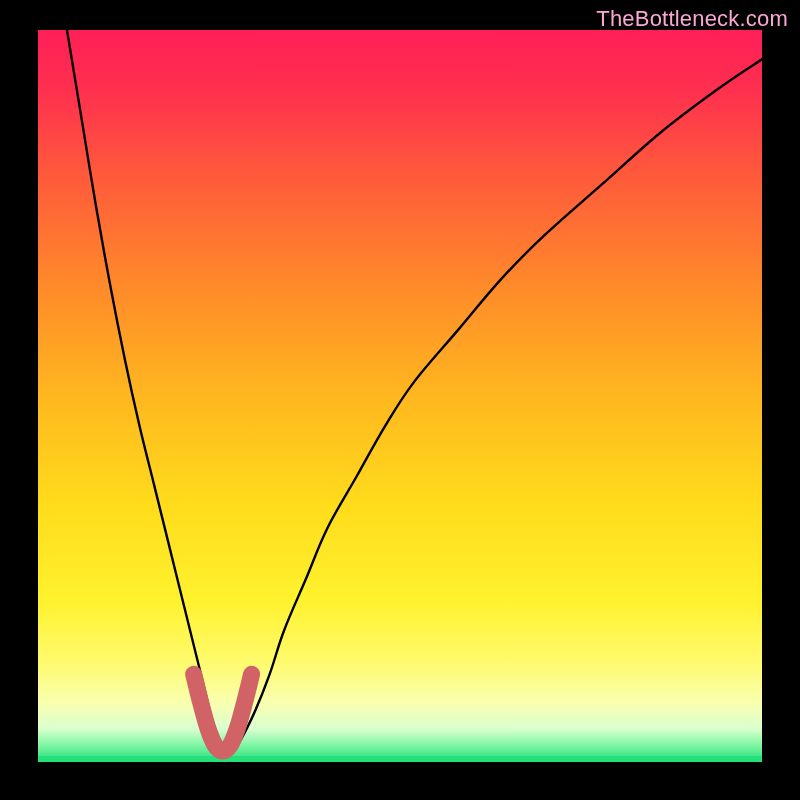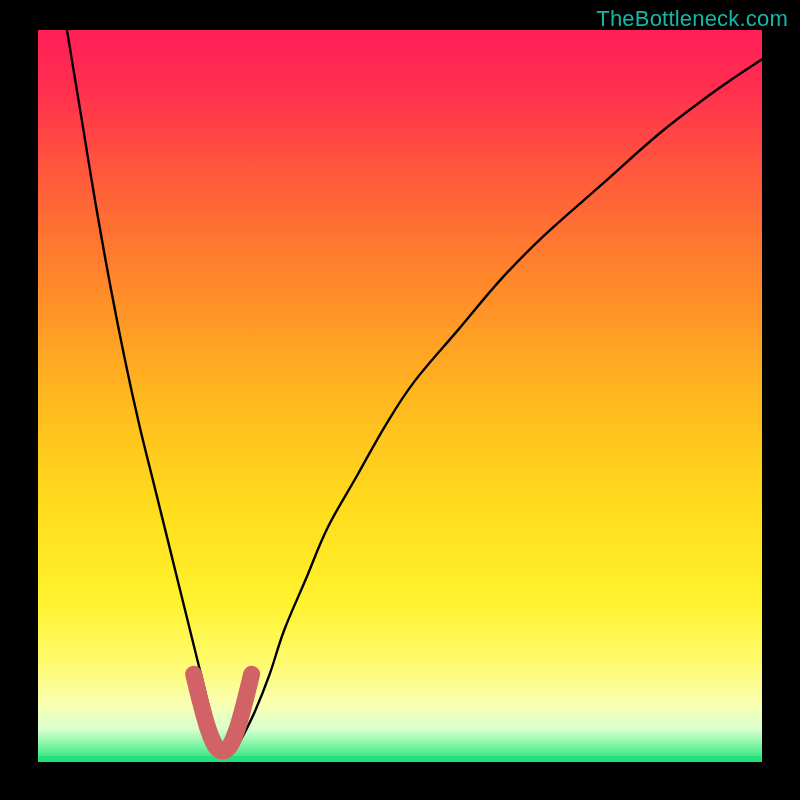--- a/index.html
+++ b/index.html
@@ -16,21 +16,21 @@
     top: 0;
     left: 0;
     width: 800px;
     height: 800px;
     box-sizing: border-box;
   }
   .watermark {
     position: absolute;
     top: 6px;
     right: 12px;
-    color: #14b8a6;
+    color: #f9a8d4;
     font-size: 22px;
     letter-spacing: 0.2px;
     z-index: 50;
   }
   svg {
     position: absolute;
     top: 0;
     left: 0;
   }
 </style>

